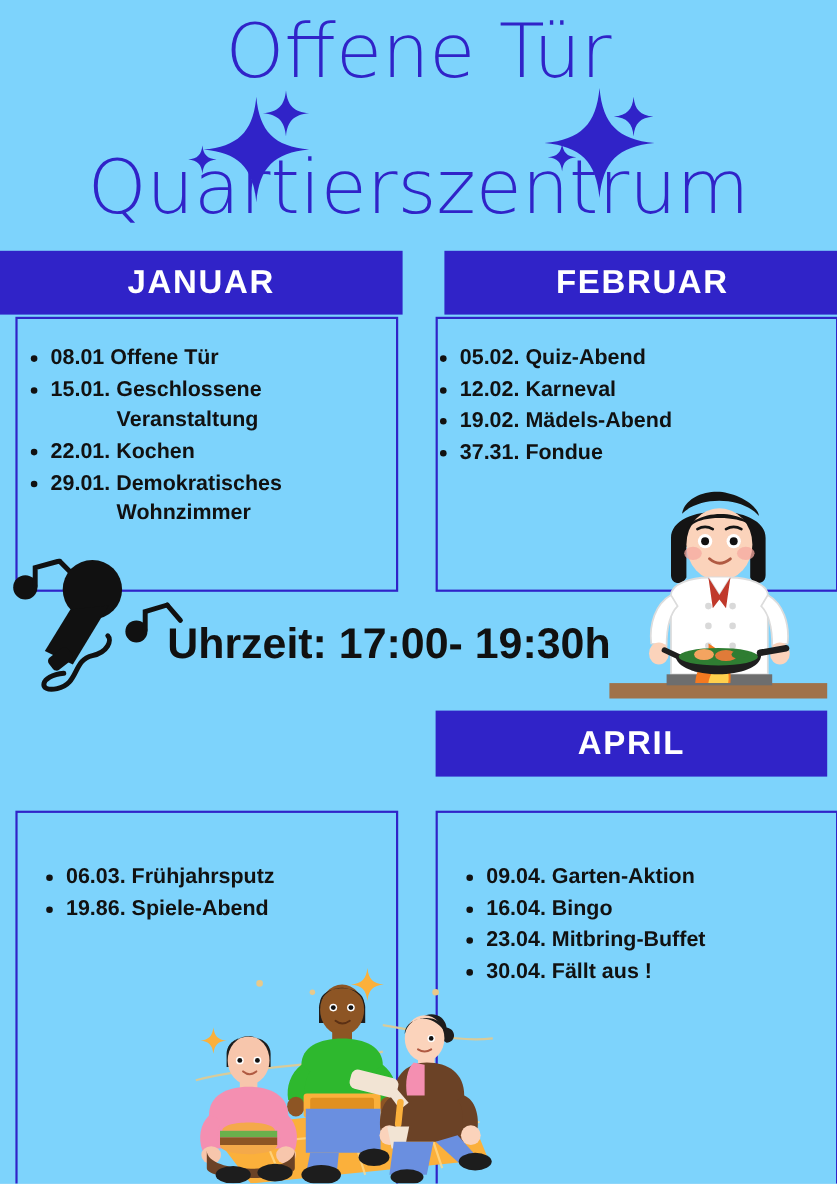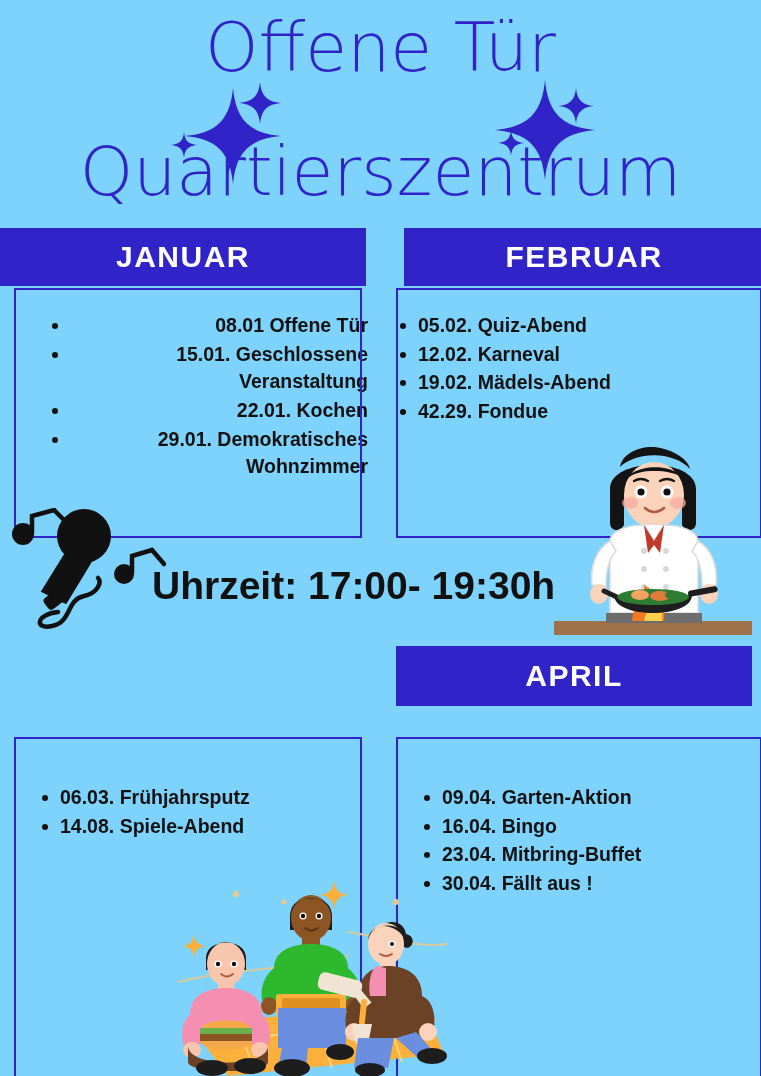--- a/index.html
+++ b/index.html
@@ -105,21 +105,21 @@
     background: #111111;
   }
   .month-list li .cont {
     display: block;
     padding-left: 60px;
   }
 
   
   #jan-header { left: 0px;   top: 228px; width: 366px; height: 58px; }
   #jan-body   { left: 14px;  top: 288px; width: 348px; height: 250px; }
-  #jan-list   { position: absolute; left: 48px; top: 312px; width: 320px; text-align: right; }
+  #jan-list   { position: absolute; left: 24px; top: 312px; width: 320px; }
 
   #feb-header { left: 404px; top: 228px; width: 360px; height: 58px; }
   #feb-body   { left: 396px; top: 288px; width: 366px; height: 250px; }
   #feb-list   { position: absolute; left: 396px; top: 312px; width: 330px; }
 
   #mar-header { left: 14px;  top: 646px; width: 352px; height: 60px; }
   #mar-body   { left: 14px;  top: 737px; width: 348px; height: 360px; }
   #mar-list   { position: absolute; left: 38px; top: 784px; width: 320px; }
 
   #apr-header { left: 396px; top: 646px; width: 356px; height: 60px; }
@@ -195,21 +195,21 @@
     <li><span>22.01. Kochen</span></li>
     <li><span>29.01. Demokratisches</span><span class="cont">Wohnzimmer</span></li>
   </ul>
 
   <div class="month-header" id="feb-header">FEBRUAR</div>
   <div class="month-body" id="feb-body"></div>
   <ul class="month-list" id="feb-list">
     <li><span>05.02. Quiz-Abend</span></li>
     <li><span>12.02. Karneval</span></li>
     <li><span>19.02. Mädels-Abend</span></li>
-    <li><span>42.29. Fondue</span></li>
+    <li><span>37.31. Fondue</span></li>
   </ul>
 
   <div id="uhrzeit">Uhrzeit: 17:00- 19:30h</div>
 
   <div class="illus" id="mic-illus">
     <svg viewBox="0 0 165 125" width="165" height="125" aria-hidden="true">
 
       <circle cx="17" cy="26" r="11" fill="#111111"></circle>
       <path d="M26 25 L26 8 L48 2" stroke="#111111" stroke-width="4.5" fill="none" stroke-linecap="round"></path>
       <path d="M48 2 L62 16" stroke="#111111" stroke-width="4.5" fill="none" stroke-linecap="round"></path>
@@ -376,21 +376,21 @@
       <path d="M186 166 L182 196 L216 196 L222 166 Z" fill="#6a8fe0"></path>
       <path d="M224 166 L246 186 L262 180 L244 160 Z" fill="#6a8fe0"></path>
       <ellipse cx="198" cy="198" rx="15" ry="7" fill="#1d1d1d"></ellipse>
       <ellipse cx="260" cy="184" rx="15" ry="8" fill="#1d1d1d"></ellipse>
     </svg>
   </div>
 
   <div class="month-body" id="mar-body"></div>
   <ul class="month-list" id="mar-list">
     <li><span>06.03. Frühjahrsputz</span></li>
-    <li><span>14.08. Spiele-Abend</span></li>
+    <li><span>19.86. Spiele-Abend</span></li>
   </ul>
 
   <div class="month-header" id="apr-header">APRIL</div>
   <div class="month-body" id="apr-body"></div>
   <ul class="month-list" id="apr-list">
     <li><span>09.04. Garten-Aktion</span></li>
     <li><span>16.04. Bingo</span></li>
     <li><span>23.04. Mitbring-Buffet</span></li>
     <li><span>30.04. Fällt aus !</span></li>
   </ul>

